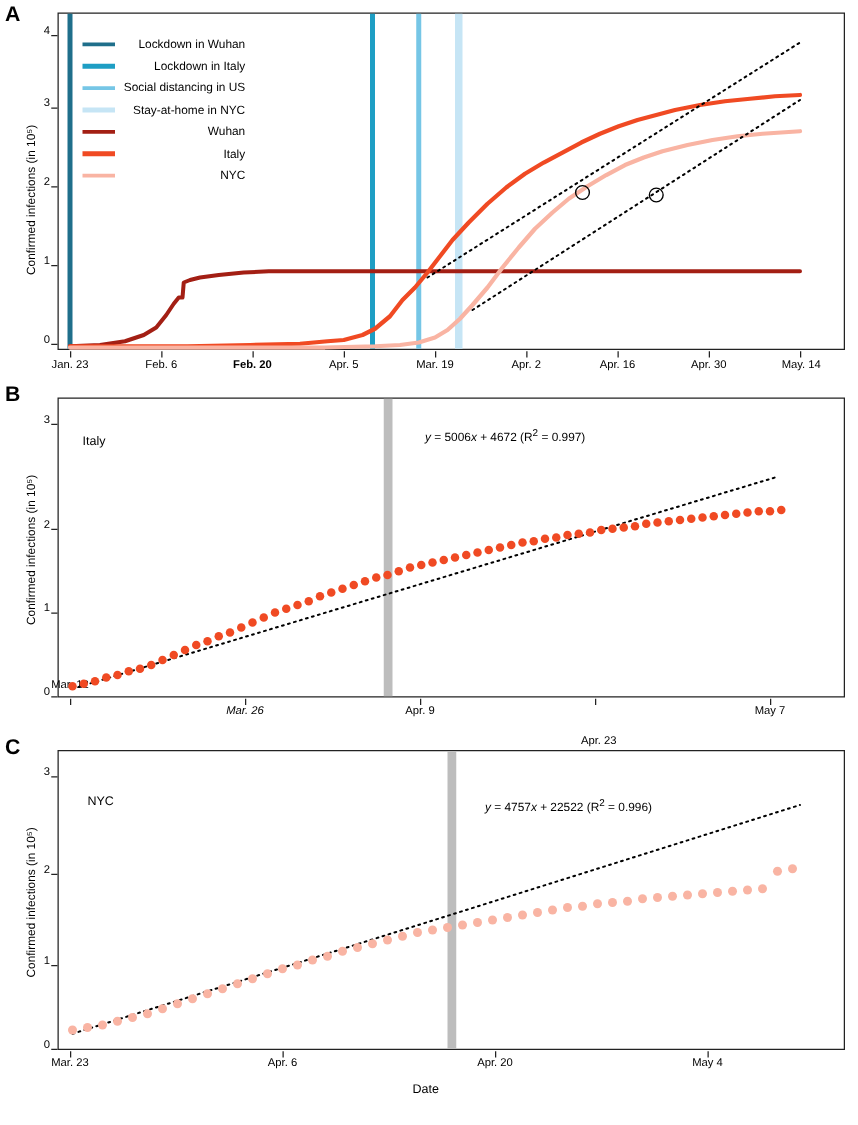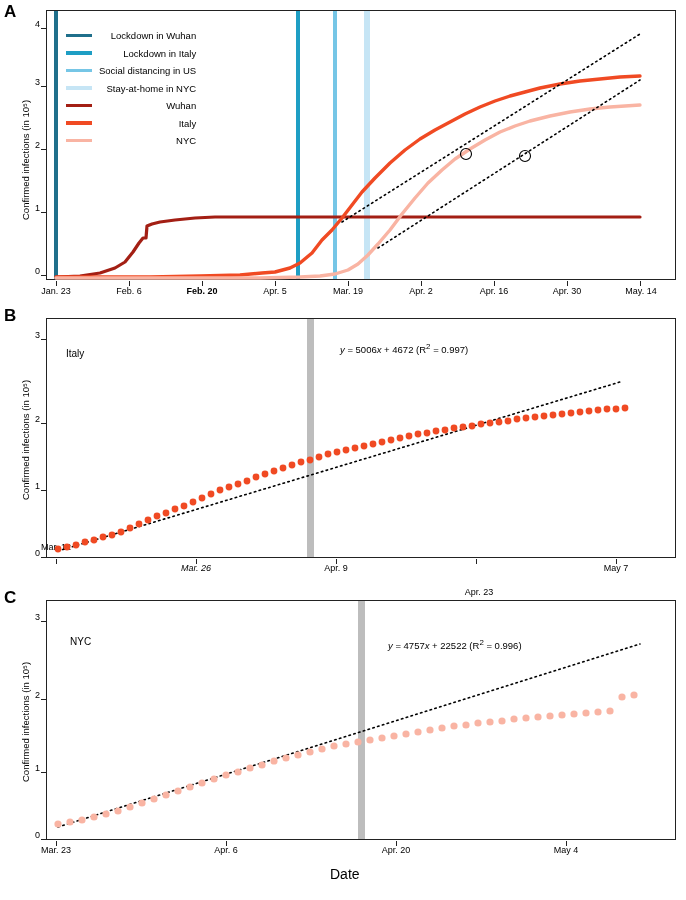--- a/index.html
+++ b/index.html
@@ -3,21 +3,21 @@
 <meta charset="utf-8">
 <style>
   html,body{margin:0;padding:0;background:#ffffff;}
   body{width:686px;height:900px;font-family:"Liberation Sans",sans-serif;color:#000;}
   .page{position:relative;width:686px;height:900px;overflow:hidden;}
   .panel-letter{position:absolute;font-size:17px;font-weight:700;font-family:"Liberation Sans",sans-serif;}
 
   .plotbox{position:absolute;border:1px solid #222;background:#fff;box-sizing:border-box;}
 
   .axis-label-y{position:absolute;transform-origin:0 0;transform:rotate(-90deg);font-size:9.5px;white-space:nowrap;}
-  .axis-label-x{position:absolute;font-size:14px;white-space:nowrap;}
+  .axis-label-x{position:absolute;font-size:10px;white-space:nowrap;}
 
   .tick-label{position:absolute;font-size:9px;white-space:nowrap;text-align:center;}
   .ytick-label{position:absolute;font-size:9px;white-space:nowrap;text-align:right;}
   .tick{position:absolute;background:#222;}
 
   .vline{position:absolute;}
 
   .legend{position:absolute;}
   .legend-row{display:flex;align-items:center;height:15px;margin-bottom:2.5px;justify-content:space-between;}
   .legend-swatch{width:26px;height:3.5px;margin-right:7px;flex:0 0 auto;}

